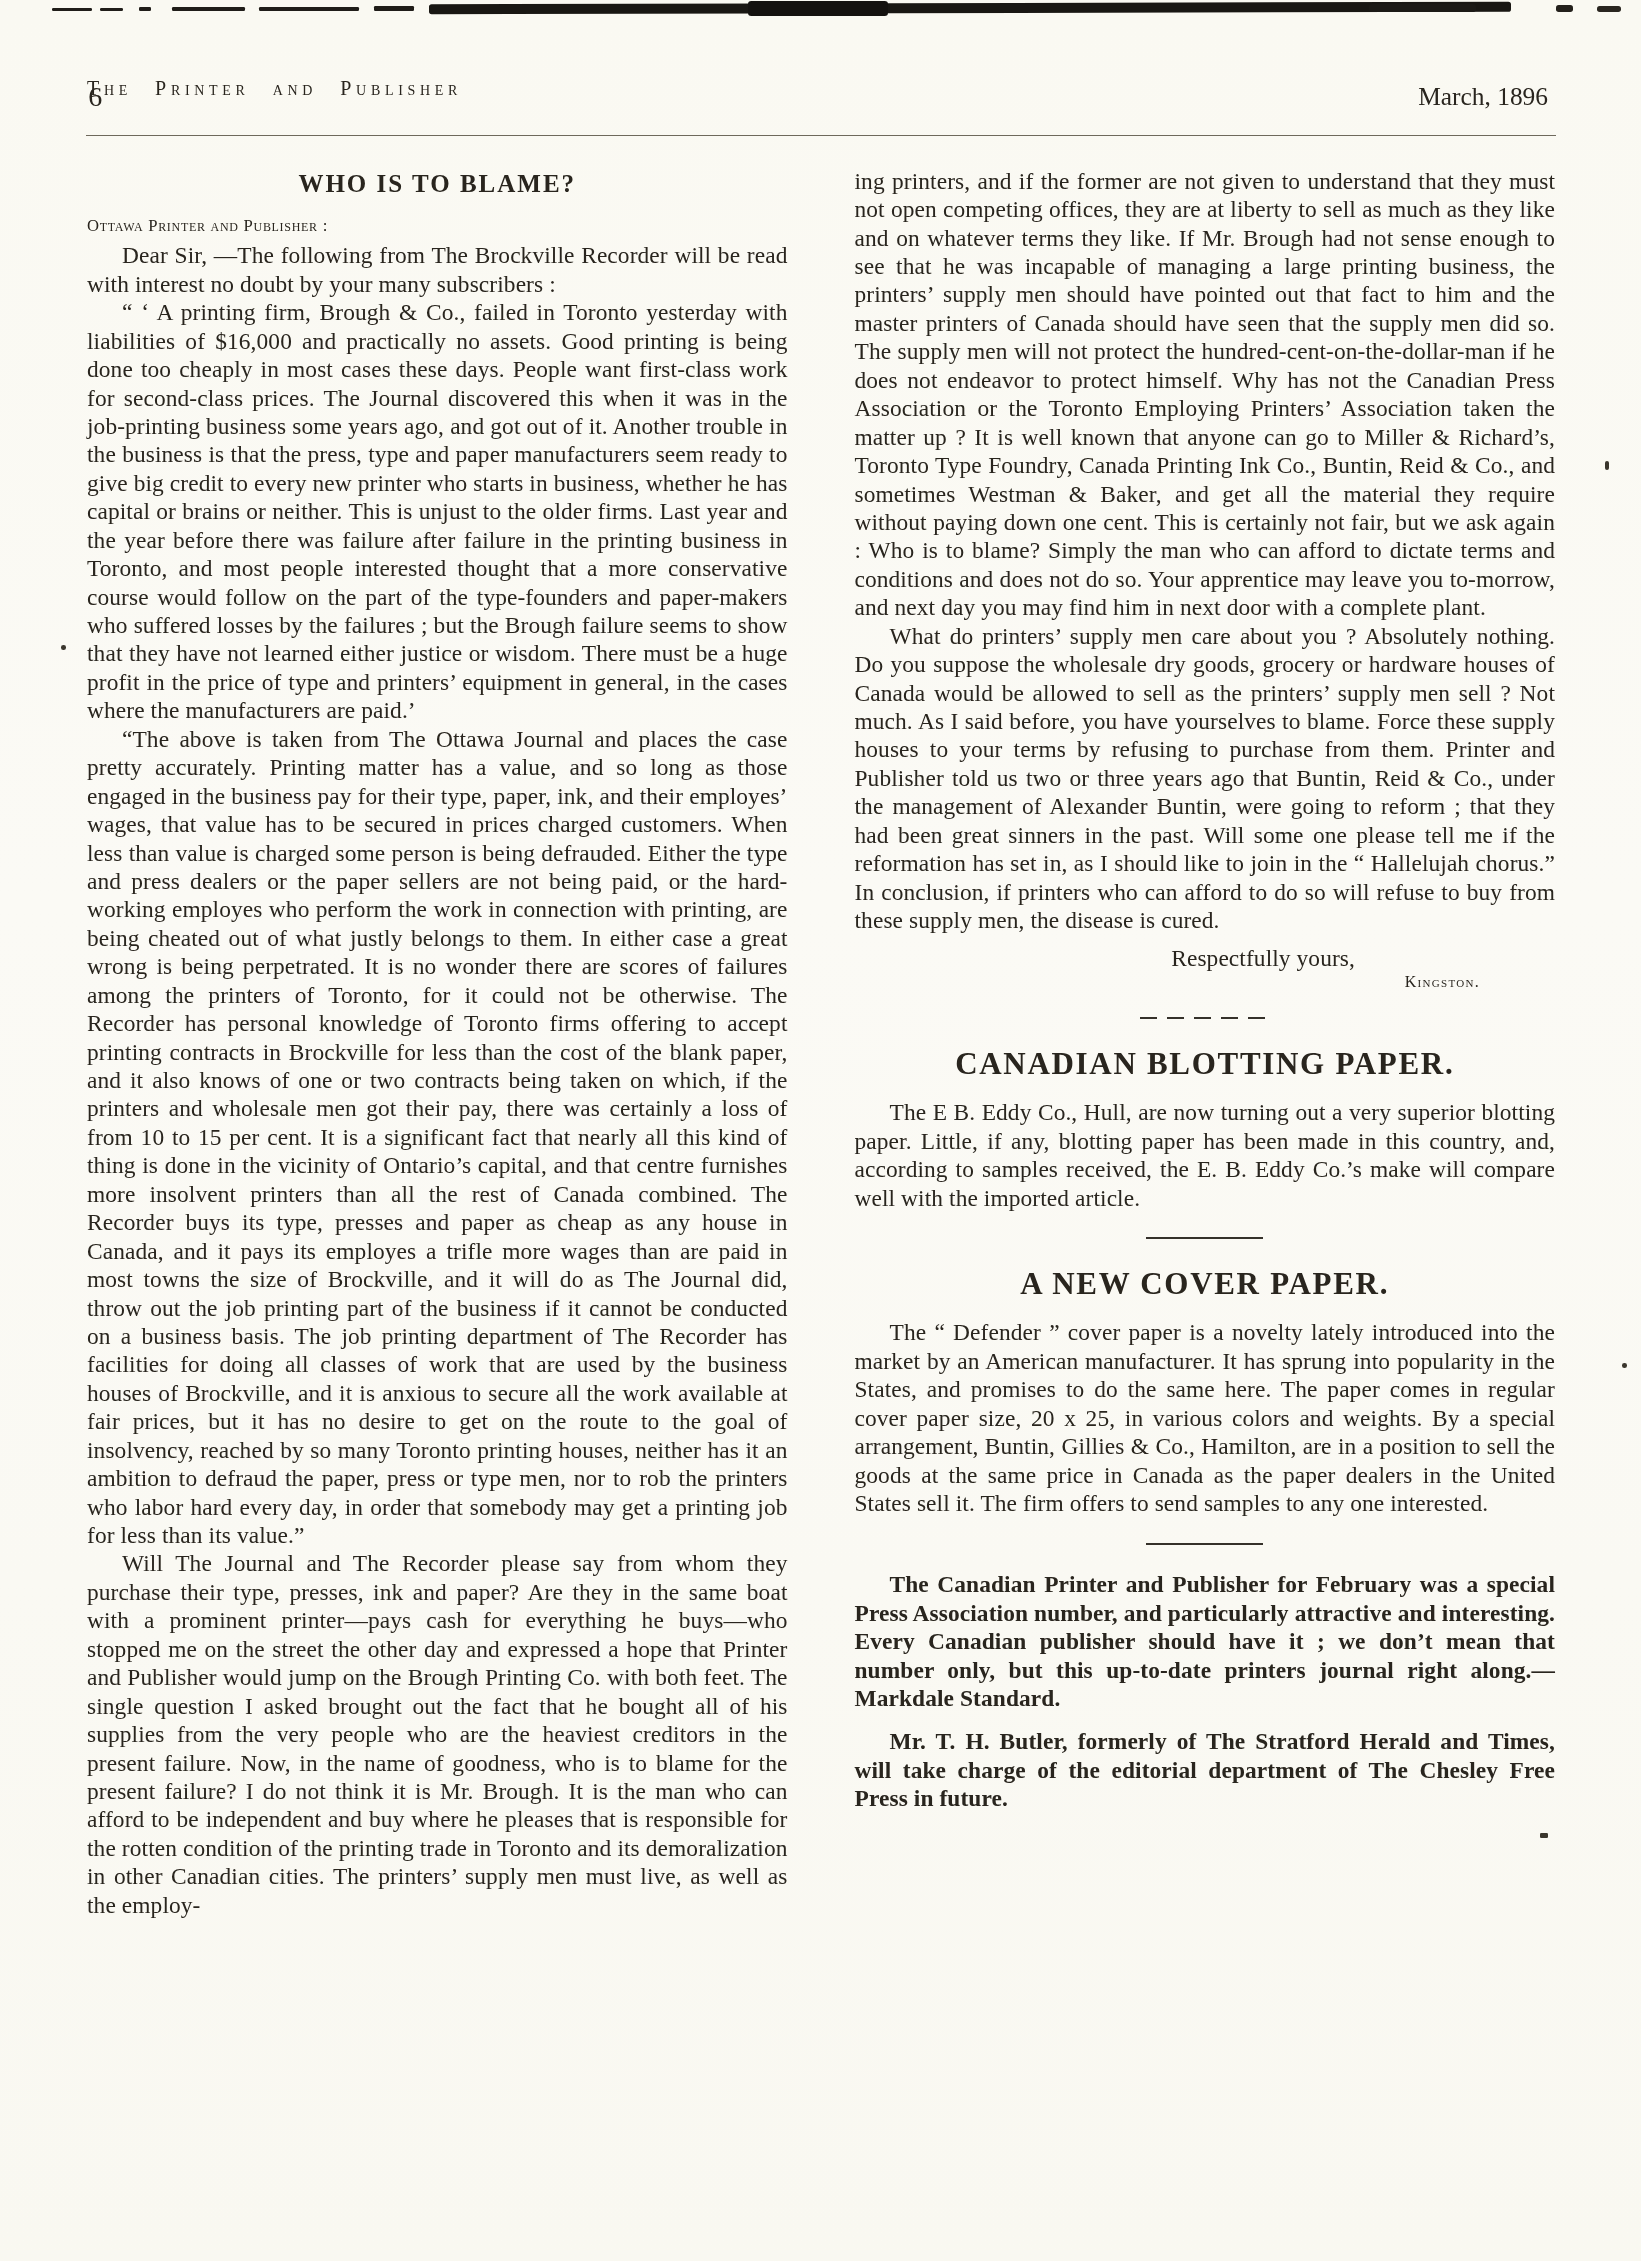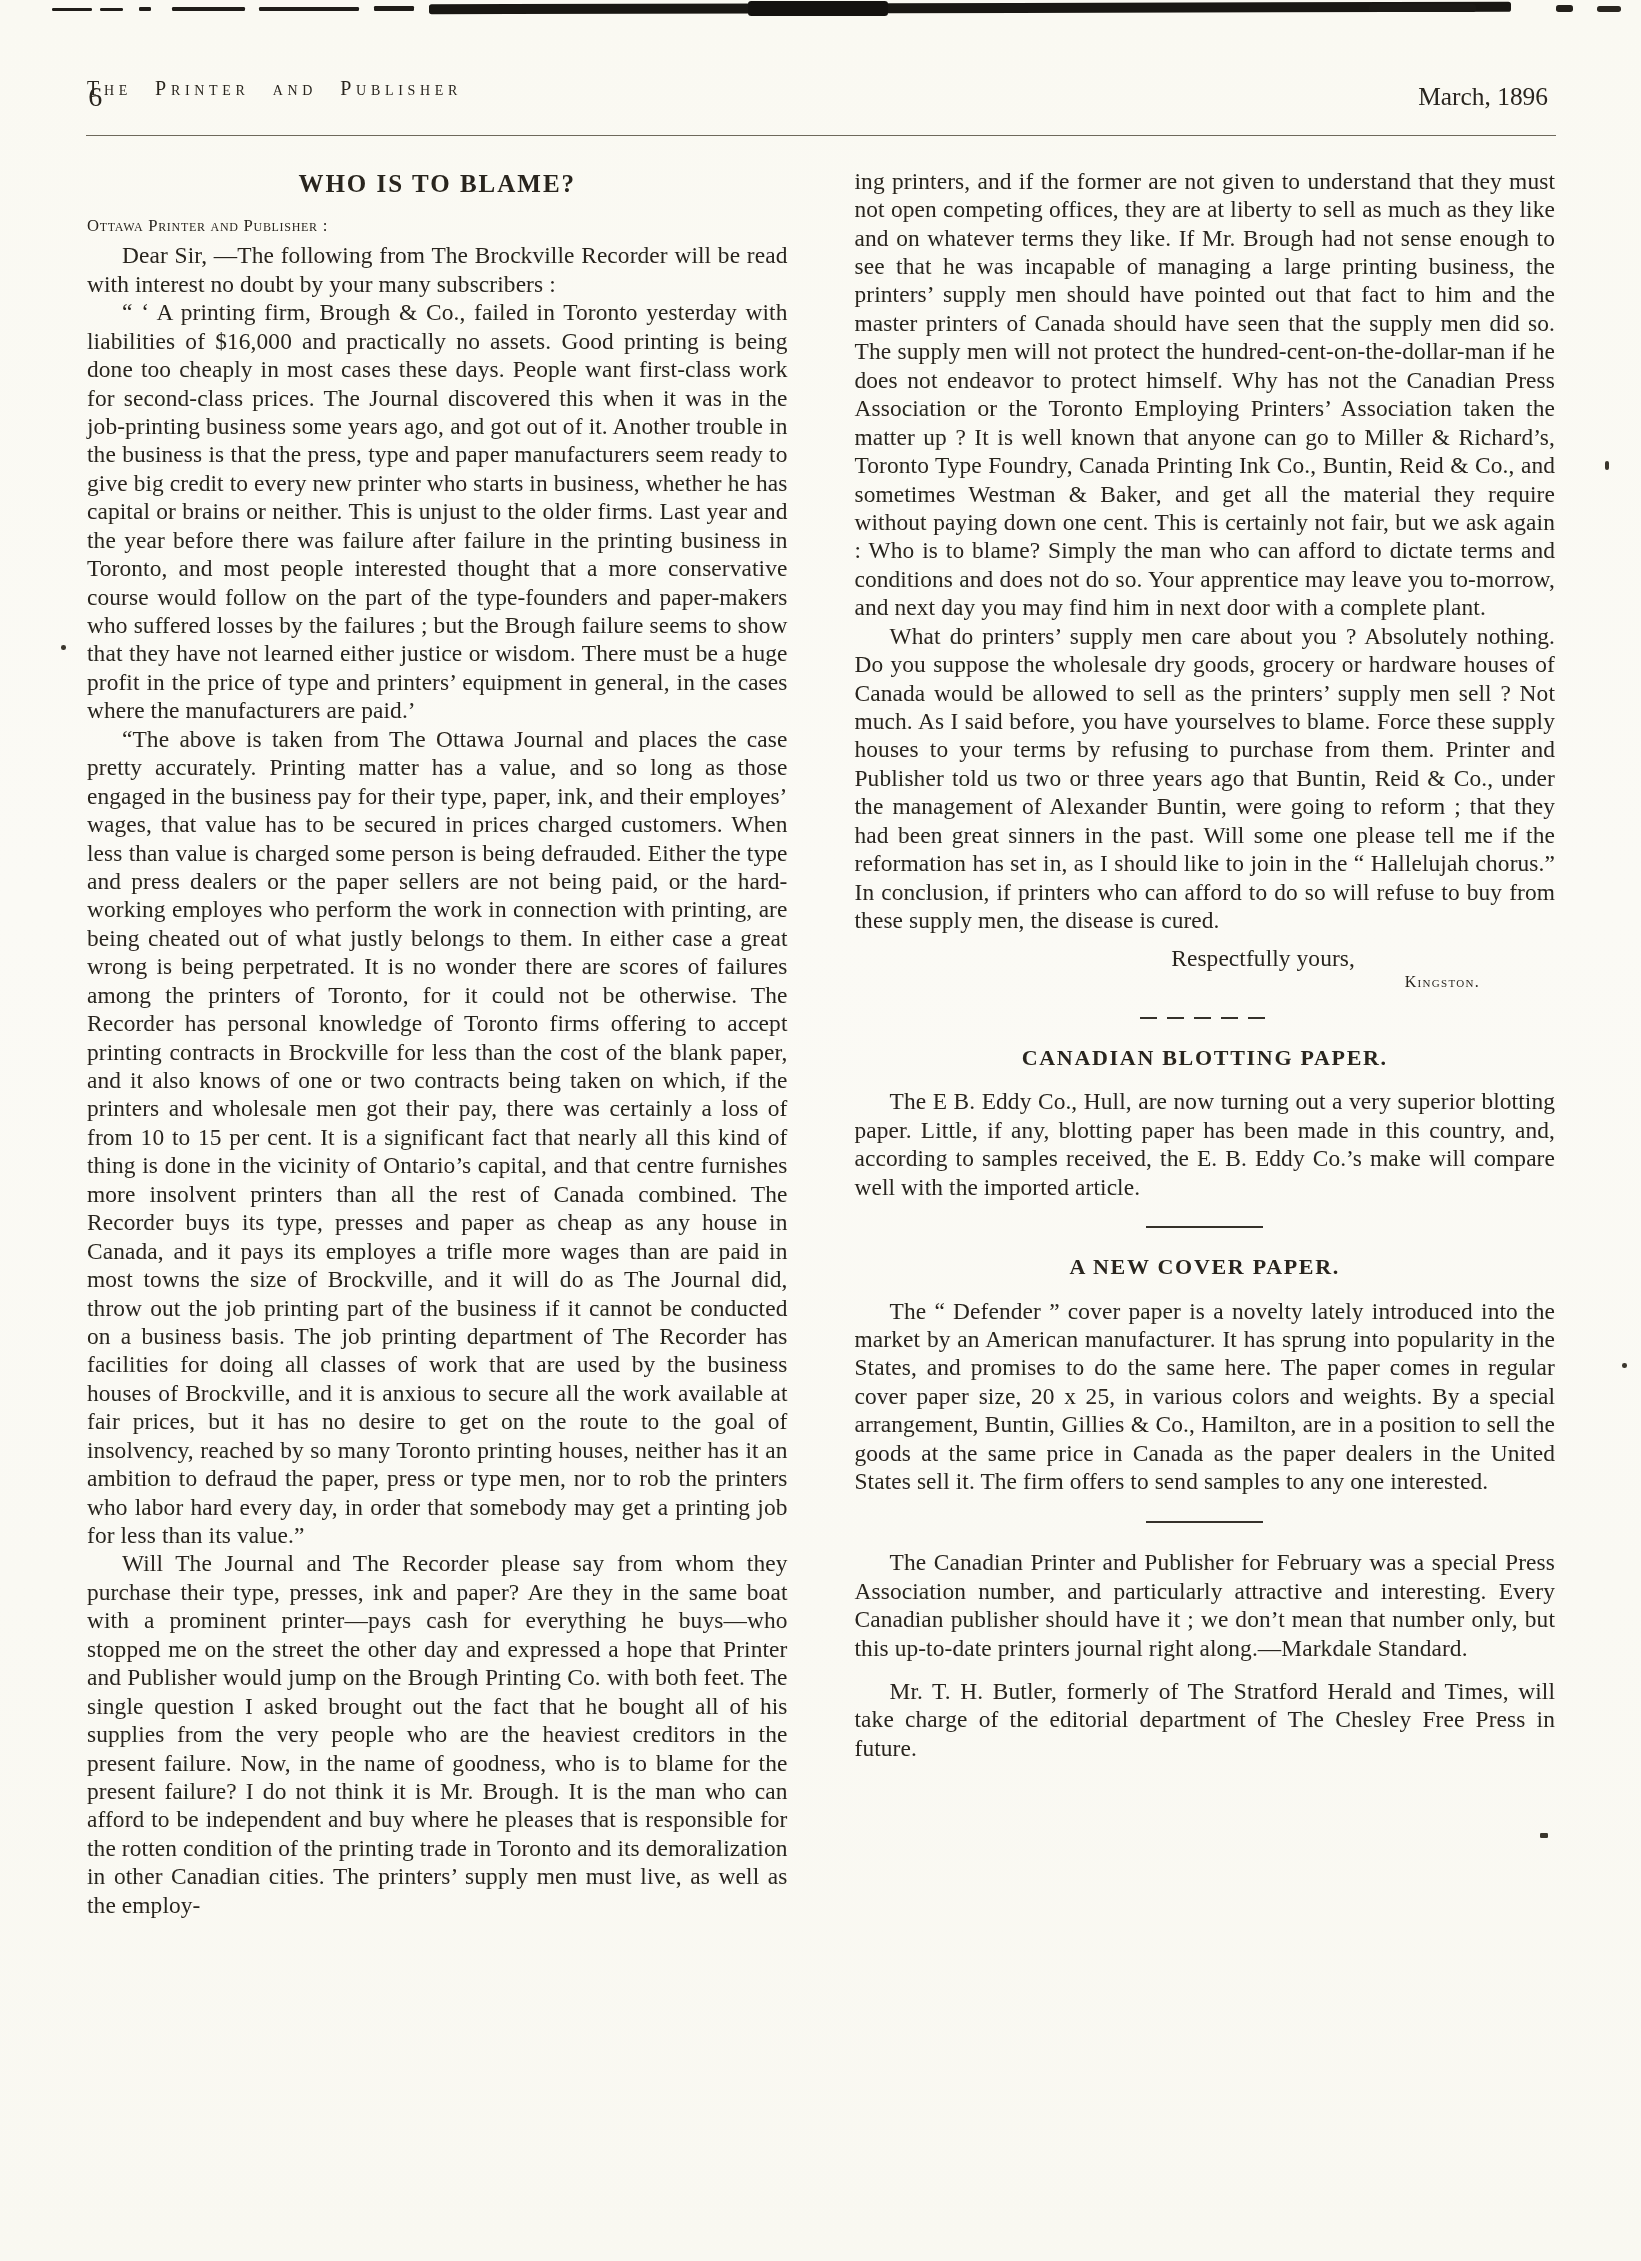--- a/index.html
+++ b/index.html
@@ -69,25 +69,25 @@
     text-align:right; padding-right:75px;
     font-variant:small-caps; letter-spacing:1.3px; font-size:16px;
   }
 
   .divider-solid { width:117px; margin:25.4px auto; border-top:2px solid #35312a; }
   .divider-dash {
     width:130px; height:2px; margin:25.4px auto;
     background:repeating-linear-gradient(90deg,#35312a 0 17.4px, transparent 17.4px 27px);
   }
   .section-heading {
-    text-align:center; font-size:22px; font-weight:bold;
+    text-align:center; font-size:31px; font-weight:bold;
     letter-spacing:1.7px; margin:0 0 16px;
   }
   .section { margin:0; }
-  .note { margin-top:14.7px; }
+  .note { margin-top:14.7px;font-weight:bold; }
 </style>
 </head>
 <body>
 
 <div class="page">
 
   <div class="scan-strip">
     <span class="dash d1"></span>
     <span class="dash d2"></span>
     <span class="dash d3"></span>

